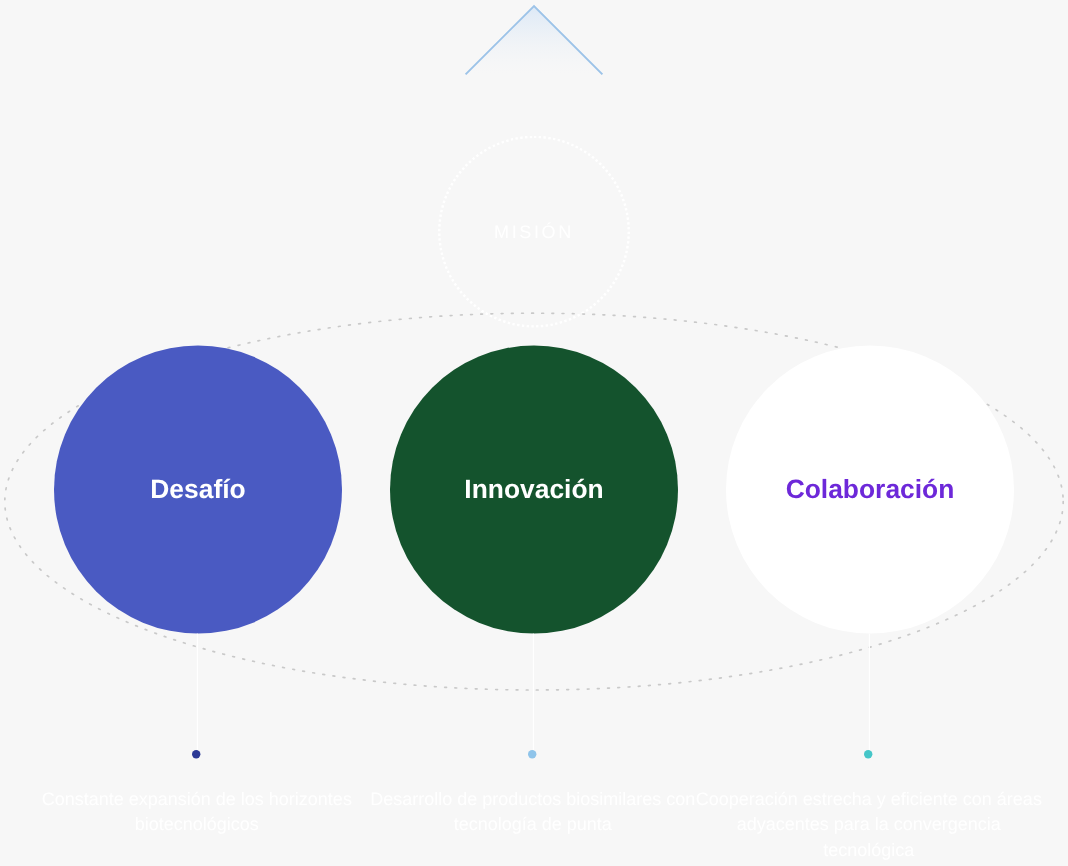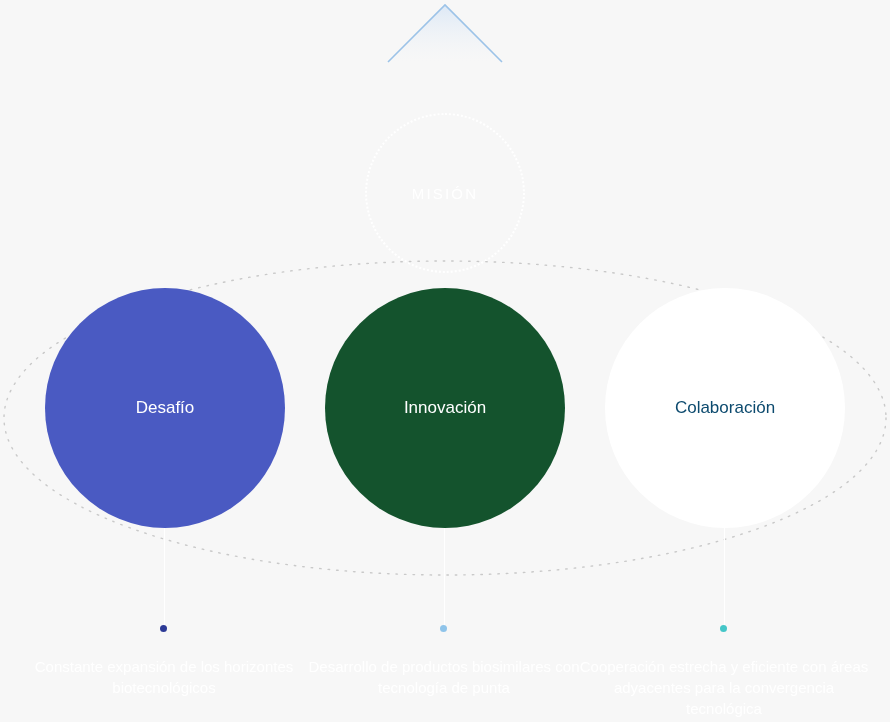--- a/index.html
+++ b/index.html
@@ -66,30 +66,30 @@
     position: absolute;
     border-radius: 50%;
     display: flex;
     align-items: center;
     justify-content: center;
     top: 288px;
     width: 240px;
     height: 240px;
   }
   .circle .circle-label {
-    font-size: 17px;
-    font-weight: 400;
+    font-size: 22px;
+    font-weight: 700;
     white-space: nowrap;
   }
   .circle-1 { left: 45px;  background: #4a5ac2; }
   .circle-2 { left: 325px; background: #14532d; }
   .circle-3 { left: 605px; background: #ffffff; }
   .circle-1 .circle-label { color: #ffffff; }
   .circle-2 .circle-label { color: #ffffff; }
-  .circle-3 .circle-label { color: #0c4a6e; }
+  .circle-3 .circle-label { color: #6d28d9; }
 
   
   .connector {
     position: absolute;
     top: 528px;
     width: 1px;
     height: 100px;
     background: #ffffff;
   }
   .conn-1 { left: 164px; }

